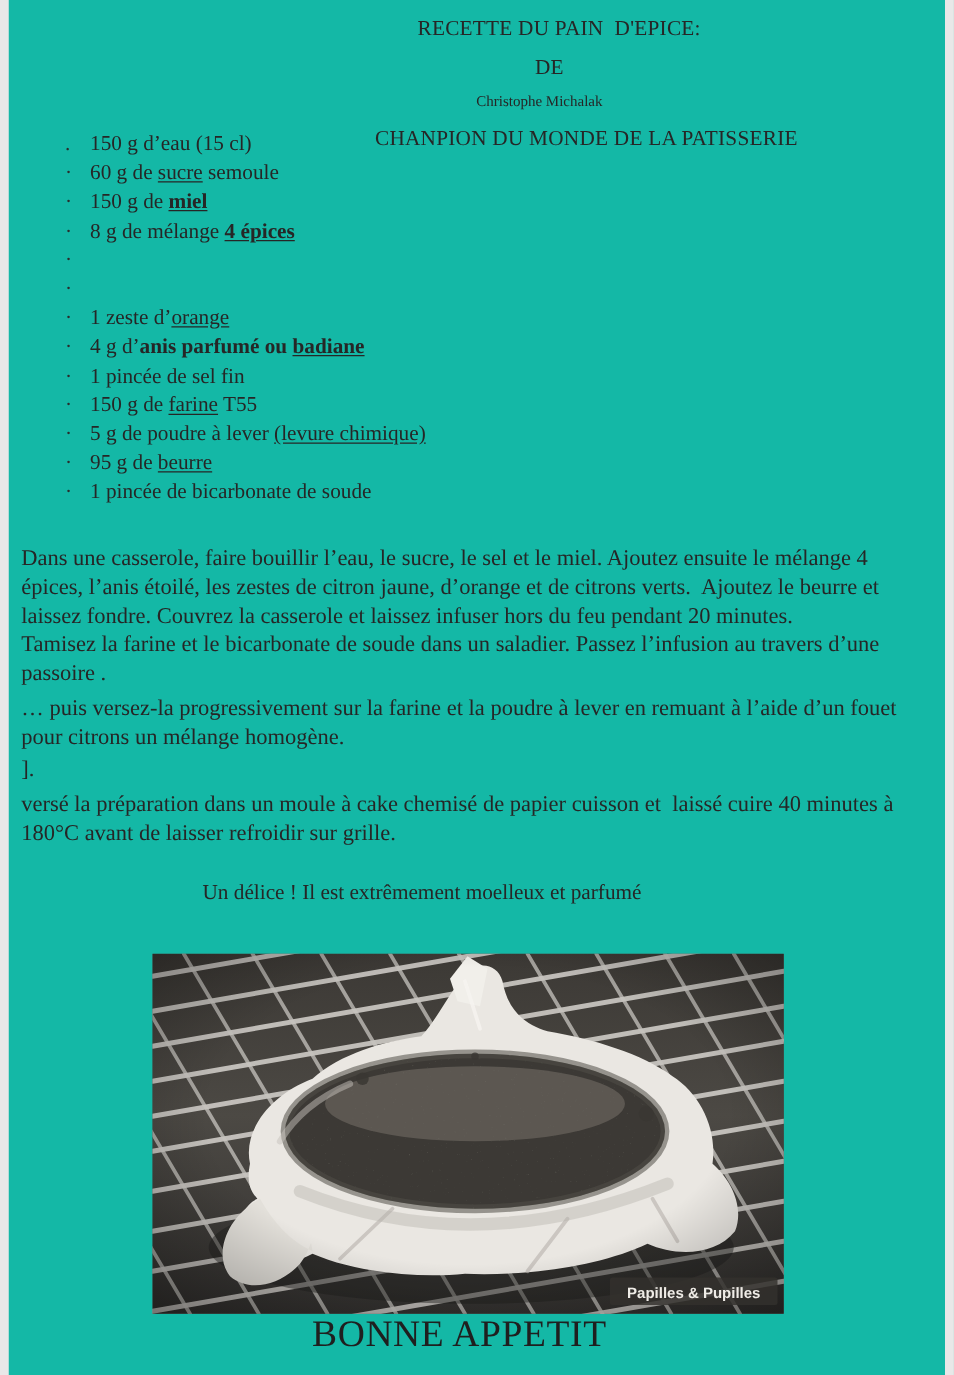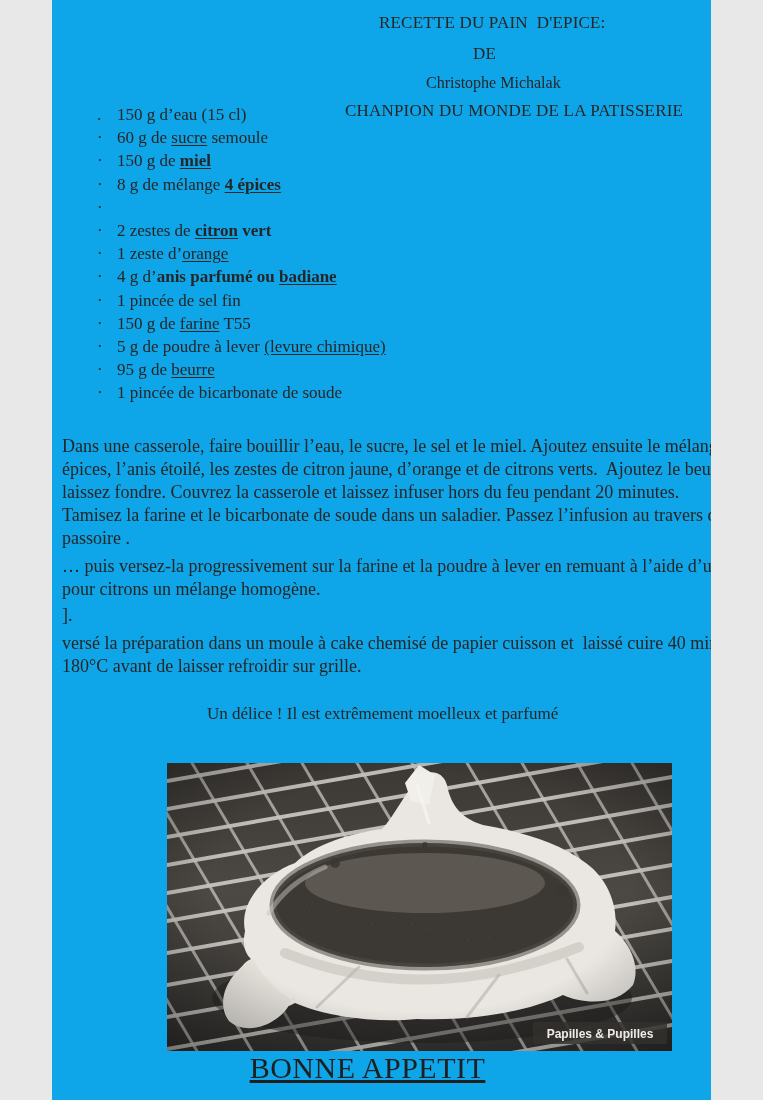--- a/index.html
+++ b/index.html
@@ -1,27 +1,27 @@
 <!DOCTYPE html>
 <html><head>
 <meta charset="utf-8">
 <style>
   html,body{margin:0;padding:0;background:#e8e8e8;}
   .page{
     position:relative;
-    width:659px;height:1100px;
+    width:749px;height:1100px;
     margin:0 auto;
-    background:#0ea5e9;
+    background:#14b8a6;
     overflow:hidden;
     font-family:"Liberation Serif", serif;
     color:#262626;
   }
   .abs{position:absolute;white-space:pre;}
   .hline{font-size:17px;letter-spacing:.2px;}
-  .h3{font-size:16px;}
+  .h3{font-size:12px;}
   
   .ingredients{position:absolute;left:45px;top:103px;}
   .ing-row{display:flex;align-items:baseline;height:23.2px;font-size:17px;line-height:23.2px;}
   .bullet{display:inline-block;width:20px;font-size:17px;color:#2b2b2b;}
   .ing-text{white-space:pre;}
   .u{text-decoration:underline;text-underline-offset:2px;text-align:center;}
   .b{font-weight:bold;}
   .bu{font-weight:bold;text-decoration:underline;text-underline-offset:2px;}
   
   .para{position:absolute;left:10px;font-size:18px;line-height:23px;white-space:pre;}
@@ -30,21 +30,20 @@
     position:absolute;left:115px;top:763px;width:505px;height:288px;
     background:#45423e;
     text-decoration:underline;
   }
   .photo svg{display:block;width:100%;height:100%;}
   .footer{
     position:absolute;left:0;right:0;top:1051px;
     text-align:center;padding-right:28px;
     font-size:30px;letter-spacing:.5px;color:#1f1f1f;
     white-space:pre;
-    text-decoration:underline;
   }
 </style>
 </head>
 <body>
 
 <div class="page">
 
   <div class="abs hline" style="left:327px;top:13px;">RECETTE DU PAIN  D'EPICE:</div>
   <div class="abs hline" style="left:421px;top:44px;">DE</div>
   <div class="abs h3" style="left:374px;top:74px;">Christophe Michalak</div>
@@ -65,21 +64,20 @@
       </div>
       <div class="ing-row">
         <span class="bullet">·</span>
         <span class="ing-text"><span>8 g de mélange </span><span class="bu">4 épices</span></span>
       </div>
       <div class="ing-row">
         <span class="bullet">·</span>
       </div>
       <div class="ing-row">
         <span class="bullet">·</span>
-        <span class="ing-text"><span>2 zestes de </span><span class="bu">citron</span><span class="b"> vert</span></span>
       </div>
       <div class="ing-row">
         <span class="bullet">·</span>
         <span class="ing-text"><span>1 zeste d’</span><span class="u">orange</span></span>
       </div>
       <div class="ing-row">
         <span class="bullet">·</span>
         <span class="ing-text"><span>4 g d’</span><span class="b">anis parfumé ou </span><span class="bu">badiane</span></span>
       </div>
       <div class="ing-row">

